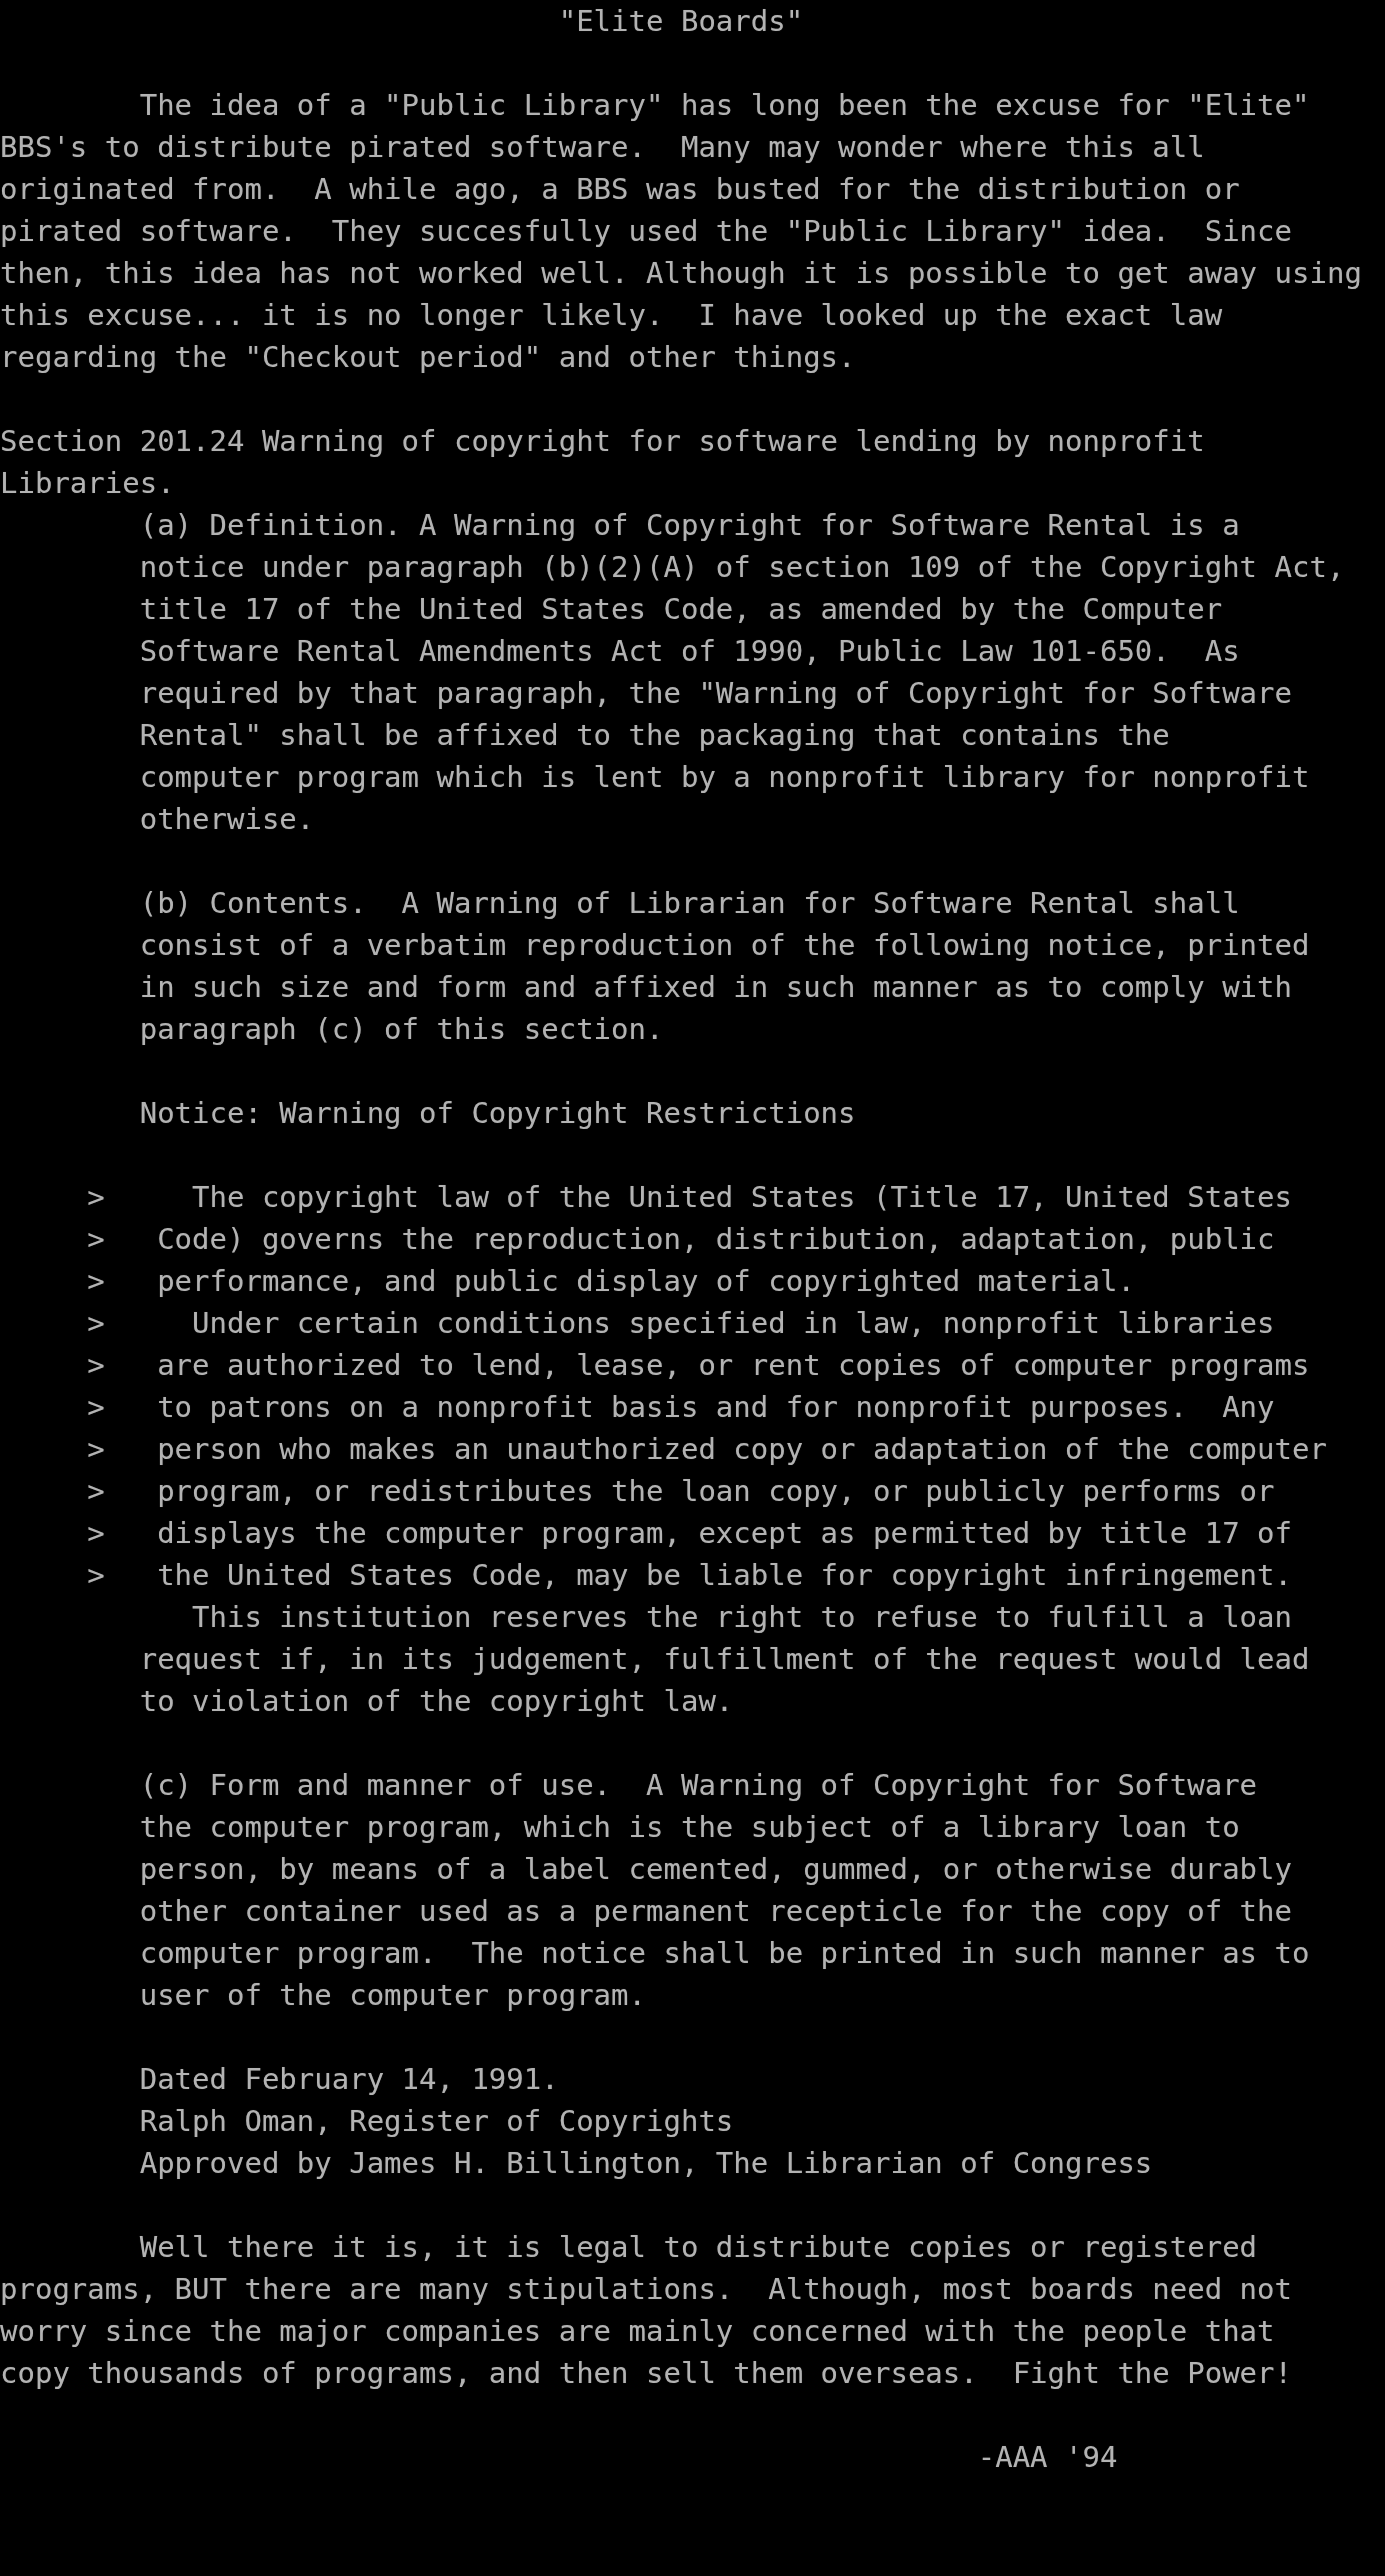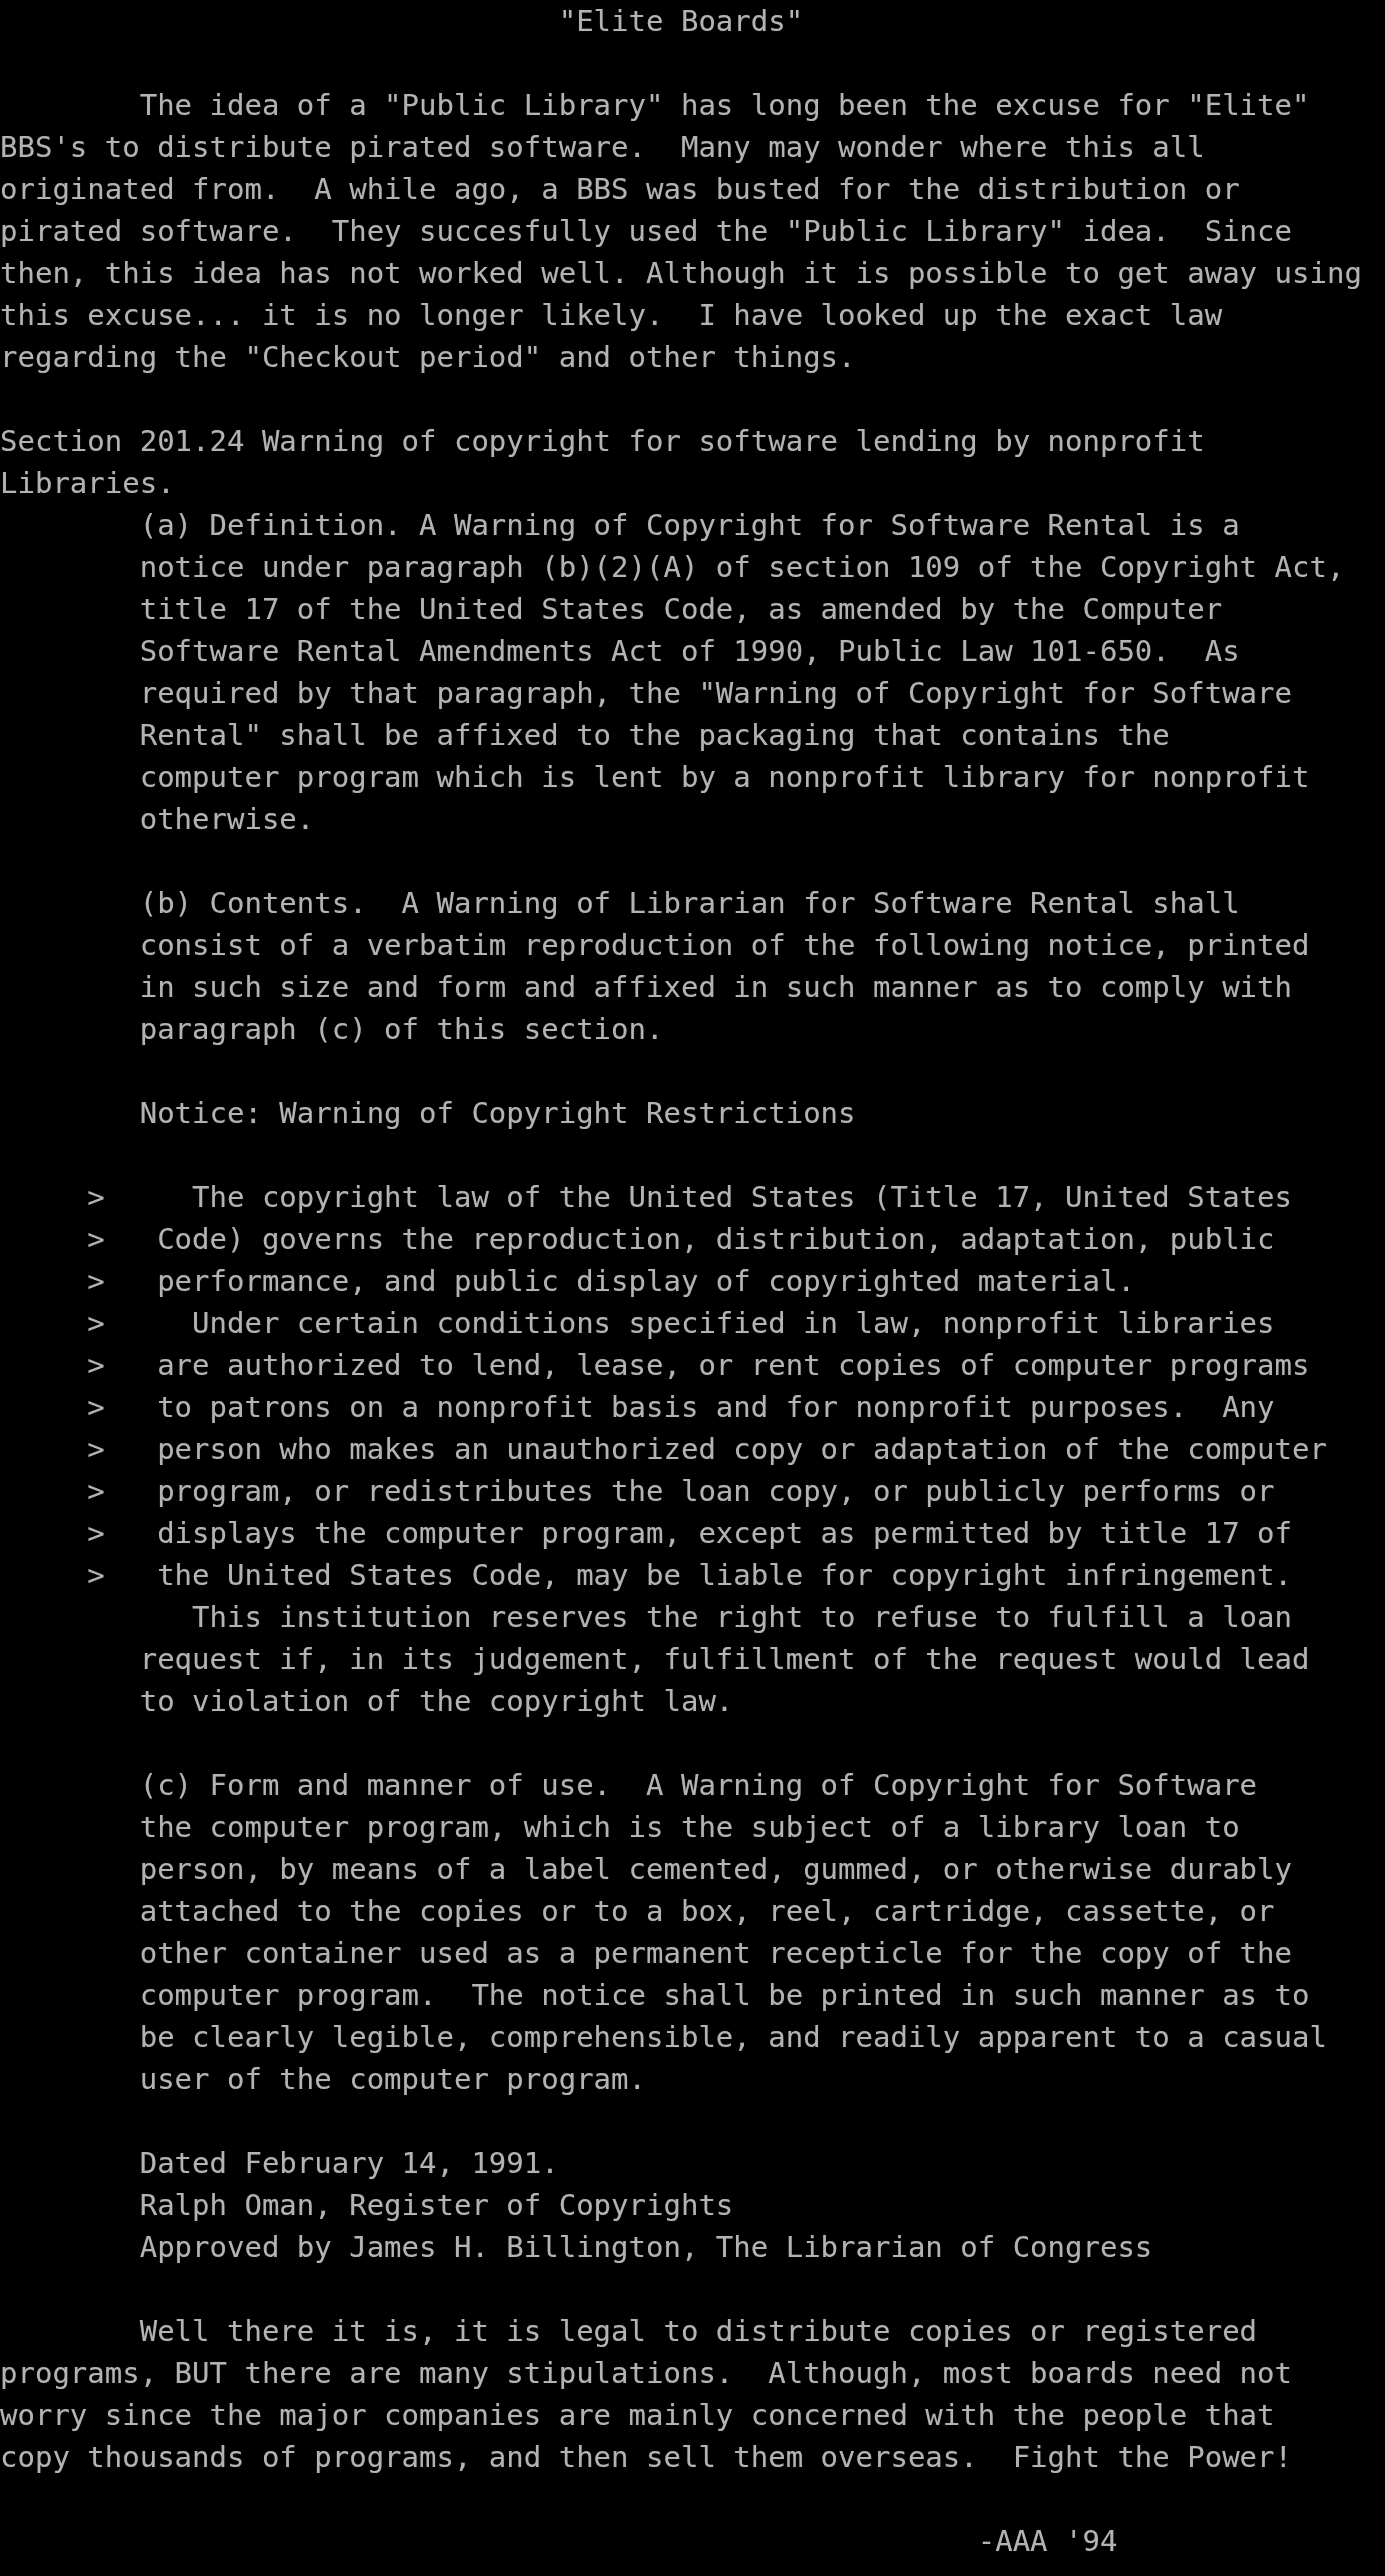--- a/index.html
+++ b/index.html
@@ -66,24 +66,22 @@
     <div class="row">     &gt;   program, or redistributes the loan copy, or publicly performs or</div>
     <div class="row">     &gt;   displays the computer program, except as permitted by title 17 of</div>
     <div class="row">     &gt;   the United States Code, may be liable for copyright infringement.</div>
     <div class="row">           This institution reserves the right to refuse to fulfill a loan</div>
     <div class="row">        request if, in its judgement, fulfillment of the request would lead</div>
     <div class="row">        to violation of the copyright law.</div>
     <div class="row"></div>
     <div class="row">        (c) Form and manner of use.  A Warning of Copyright for Software</div>
     <div class="row">        the computer program, which is the subject of a library loan to</div>
     <div class="row">        person, by means of a label cemented, gummed, or otherwise durably</div>
-    <div class="row">        attached to the copies or to a box, reel, cartridge, cassette, or</div>
     <div class="row">        other container used as a permanent recepticle for the copy of the</div>
     <div class="row">        computer program.  The notice shall be printed in such manner as to</div>
-    <div class="row">        be clearly legible, comprehensible, and readily apparent to a casual</div>
     <div class="row">        user of the computer program.</div>
     <div class="row"></div>
     <div class="row">        Dated February 14, 1991.</div>
     <div class="row">        Ralph Oman, Register of Copyrights</div>
     <div class="row">        Approved by James H. Billington, The Librarian of Congress</div>
     <div class="row"></div>
     <div class="row">        Well there it is, it is legal to distribute copies or registered</div>
     <div class="row">programs, BUT there are many stipulations.  Although, most boards need not</div>
     <div class="row">worry since the major companies are mainly concerned with the people that</div>
     <div class="row">copy thousands of programs, and then sell them overseas.  Fight the Power!</div>

